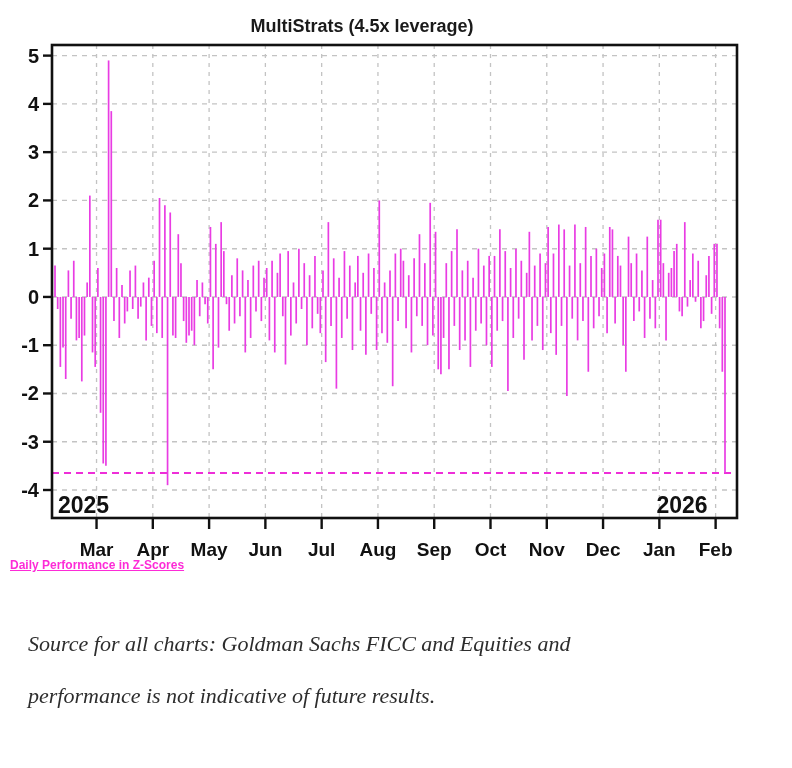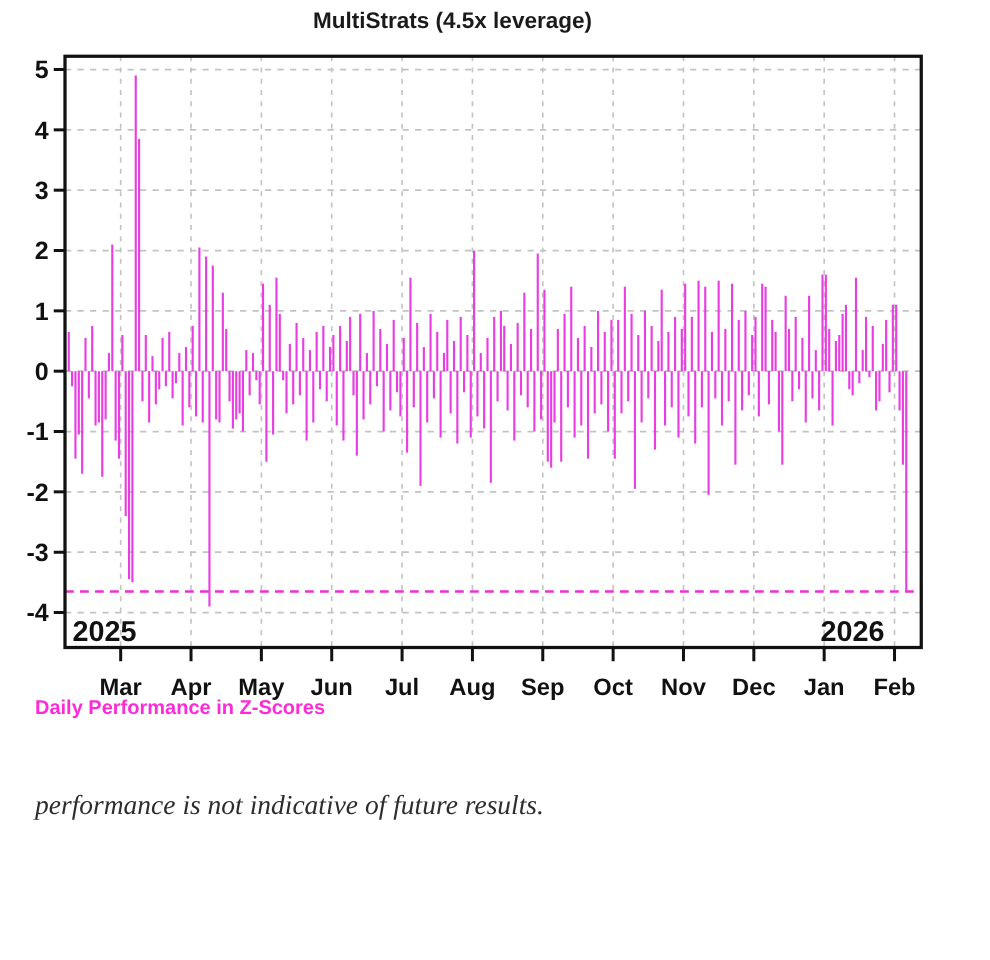--- a/index.html
+++ b/index.html
@@ -1,21 +1,21 @@
 <!DOCTYPE html>
 <html><head>
 <meta charset="utf-8">
 <style>
   html,body{margin:0;padding:0;background:#ffffff;}
   .page{position:relative;width:792px;height:768px;background:#fff;overflow:hidden;
         font-family:"Liberation Sans",sans-serif;}
-  .chart-title{position:absolute;top:6px;left:0;width:724px;text-align:center;
+  .chart-title{position:absolute;top:16px;left:0;width:724px;text-align:center;
         font-size:18px;font-weight:bold;color:#1a1a1a;letter-spacing:0px;}
   svg{position:absolute;top:0;left:0;}
-  .caption{position:absolute;top:558px;left:28px;font-size:16px;font-weight:bold;}
+  .caption{position:absolute;top:558px;left:10px;font-size:12px;font-weight:bold;text-decoration:underline;}
   .source{position:absolute;top:618px;left:28px;width:740px;
         font-family:"Liberation Serif",serif;font-style:italic;
         font-size:22px;color:#2d2d2d;}
   .source .line{display:block;line-height:52px;white-space:nowrap;}
 </style>
 </head>
 <body>
 
 <div class="page">
   <svg width="792" height="575" viewBox="0 0 792 575" xmlns="http://www.w3.org/2000/svg">
@@ -337,15 +337,16 @@
       <line x1="719.64" x2="719.64" y1="296.94489795918366" y2="328.31734693877553" stroke="#E93CE3" stroke-width="1.7"></line>
       <line x1="722.32" x2="722.32" y1="296.94489795918366" y2="371.7561224489795" stroke="#E93CE3" stroke-width="1.7"></line>
       <line x1="725" x2="725" y1="296.94489795918366" y2="473.11326530612234" stroke="#E93CE3" stroke-width="1.7"></line>
       <rect x="52" y="45" width="685" height="473" fill="none" stroke="#111111" stroke-width="2.6"></rect>
       <text x="58" y="513" fill="#111111" font-family="&quot;Liberation Sans&quot;,sans-serif" font-size="23px" font-weight="bold">2025</text>
       <text x="707.62" y="513" text-anchor="end" fill="#111111" font-family="&quot;Liberation Sans&quot;,sans-serif" font-size="23px" font-weight="bold">2026</text>
     </svg>
   <div class="chart-title">MultiStrats (4.5x leverage)</div>
   <div class="caption" style="color: rgb(253, 43, 215);">Daily Performance in Z-Scores</div>
   <div class="source">
+    <span class="line">Source for all charts: Goldman Sachs FICC and Equities and</span>
     <span class="line">performance is not indicative of future results.</span>
   </div>
 </div>
 
 </body></html>

